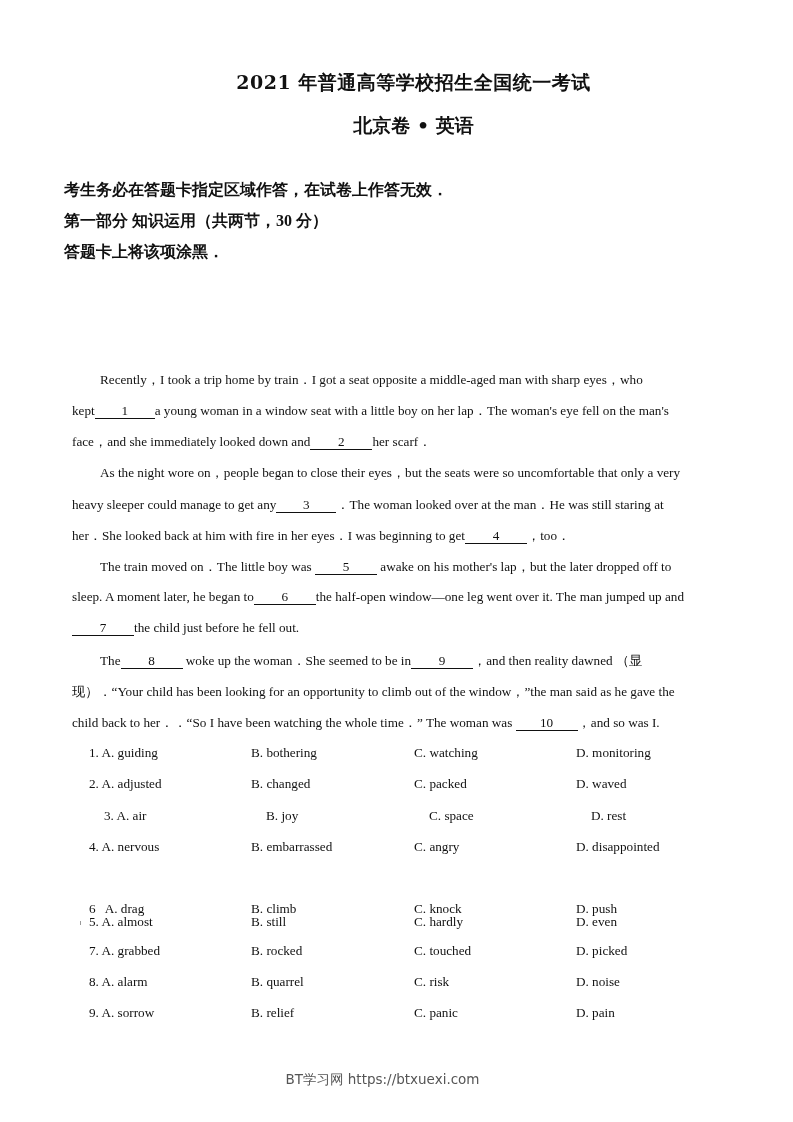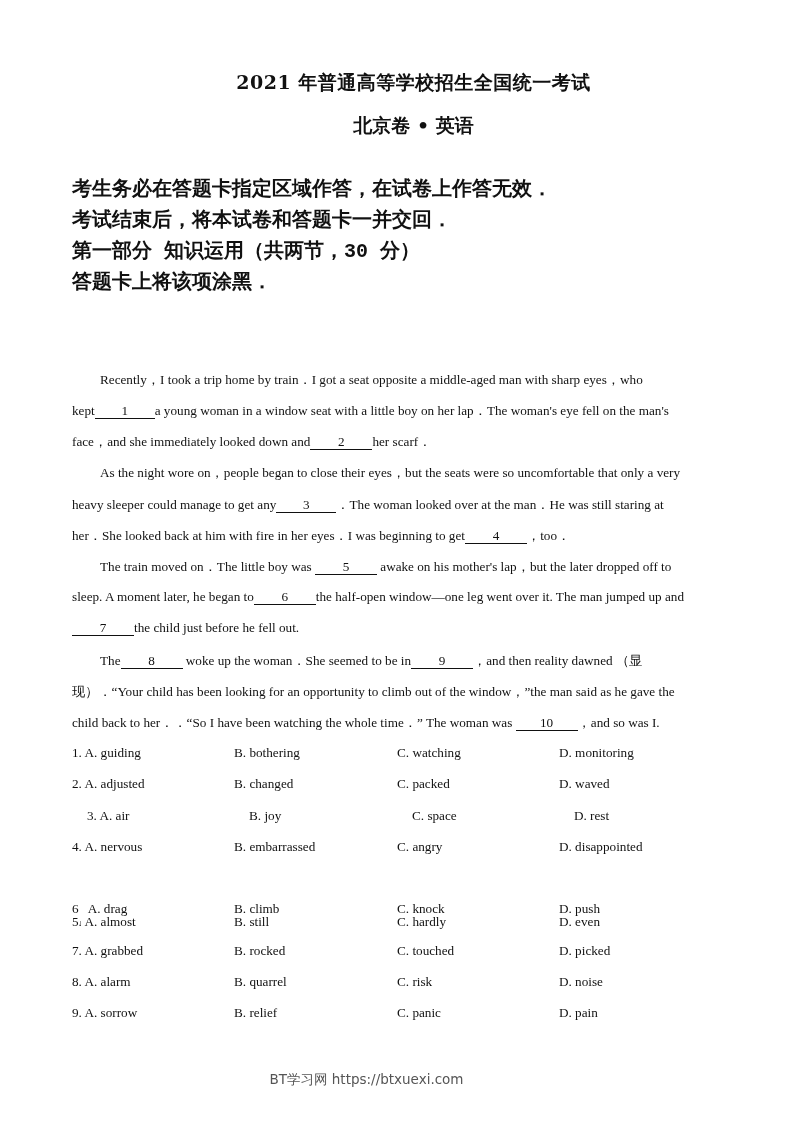--- a/index.html
+++ b/index.html
@@ -2,42 +2,41 @@
 <html><head>
   <meta charset="utf-8">
   <style>
     html, body { margin: 0; padding: 0; background: #ffffff; }
     body { width: 793px; height: 1122px; position: relative; overflow: hidden; color: #111; }
     .page { position: absolute; left: 0; top: 0; width: 793px; height: 1122px; }
     .title { position: absolute; left: 17px; width: 793px; text-align: center; font-family: "DejaVu Serif", serif; font-weight: bold; color: #111; }
     .t1 { top: 70px; font-size: 19px; letter-spacing: 0.5px; }
     .t2 { top: 113px; font-size: 19px; }
     .t3 { top: 150px; font-size: 13.5px; }
-    .instr { position: absolute; left: 72px; width: 660px; font-family: Liberation Mono, monospace; font-weight: bold; font-size: 20px; line-height: 31px; color: #111; }
+    .instr { position: absolute; left: 64px; width: 660px; font-family: Liberation Serif, serif; font-weight: bold; font-size: 16px; line-height: 31px; color: #111; }
     .para { position: absolute; left: 72px; width: 650px; font-family: "Liberation Serif", serif; font-size: 13.2px; color: #111; }
     .line { position: absolute; left: 0; white-space: nowrap; }
     .blank { display: inline-block; border-bottom: 1px solid #111; text-align: center; line-height: 14px; }
     .opts { position: absolute; left: 72px; width: 650px; font-family: "Liberation Serif", serif; font-size: 13.2px; color: #111; }
-    .opt-row { position: absolute; left: 0; width: 650px; height: 20px; text-align: center; }
+    .opt-row { position: absolute; left: 17px; width: 650px; height: 20px; text-align: center; }
     .opt { position: absolute; top: 0; white-space: nowrap; }
     .ca { left: 0; } .cb { left: 162px; } .cc { left: 325px; } .cd { left: 487px; }
-    .footer { position: absolute; left: 0; width: 733px; top: 1071px; text-align: center; font-family: "DejaVu Sans", sans-serif; font-size: 13.5px; color: #555; }
+    .footer { position: absolute; left: 0; width: 733px; top: 1071px; text-align: center; font-family: "DejaVu Sans", sans-serif; font-size: 13.5px; color: #555; padding-left: 16px; }
     .tick { position: absolute; left: 80px; top: 921px; width: 1px; height: 4px; background: #999; }
   </style>
 </head>
 <body>
 
 <div class="page">
 
   <div class="title t1">2021 年普通高等学校招生全国统一考试</div>
   <div class="title t2">北京卷 • 英语</div>
 
   <div class="instr" style="top:174px;">
     <div>考生务必在答题卡指定区域作答，在试卷上作答无效．</div>
-    <div>考试结束后，将本试卷和答题卡一并交回．</div>
     <div>第一部分  知识运用（共两节，30 分）</div>
     <div>答题卡上将该项涂黑．</div>
   </div>
 
   <div class="para" style="top:0;">
 
     <div class="line" style="top:371px; left:28px;">
       <span>Recently，I took a trip home by train．I got a seat opposite a middle-aged man with sharp eyes，who</span>
     </div>
     <div class="line" style="top:402px;">

